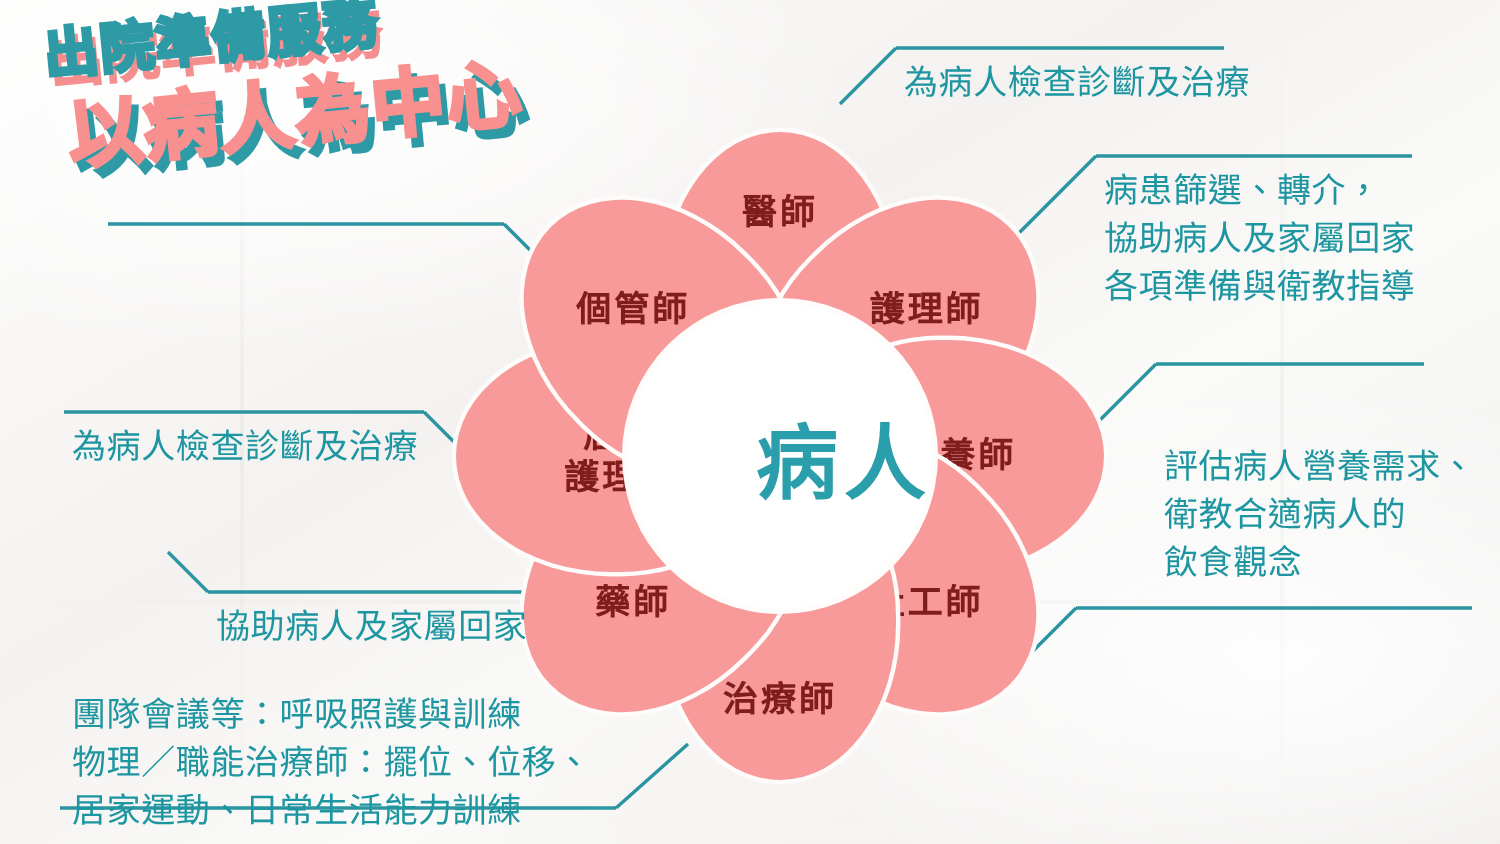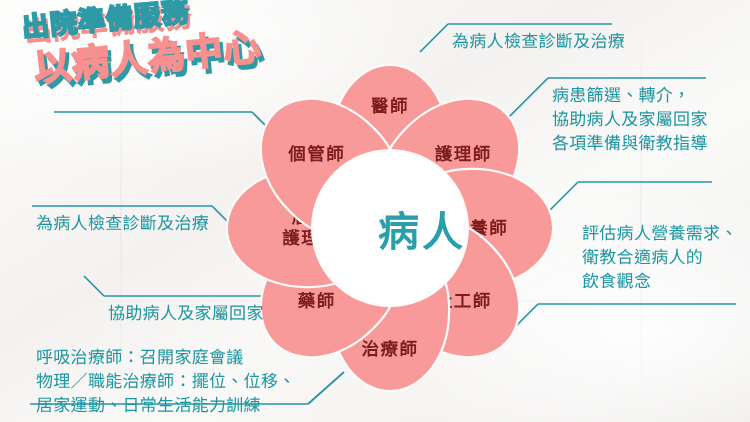--- a/index.html
+++ b/index.html
@@ -166,17 +166,17 @@
 
   <div class="note" id="n-doctor">為病人檢查診斷及治療</div>
   <div class="note" id="n-nurse">病患篩選、轉介，
 協助病人及家屬回家
 各項準備與衛教指導</div>
   <div class="note" id="n-diet">評估病人營養需求、
 衛教合適病人的
 飲食觀念</div>
   <div class="note" id="n-home">為病人檢查診斷及治療</div>
   <div class="note" id="n-pharm">協助病人及家屬回家</div>
-  <div class="note" id="n-ther">呼吸治療師：召開家庭會議
+  <div class="note" id="n-ther">團隊會議等：呼吸照護與訓練
 物理／職能治療師：擺位、位移、
 居家運動、日常生活能力訓練</div>
 
 </div>
 
 </body></html>

